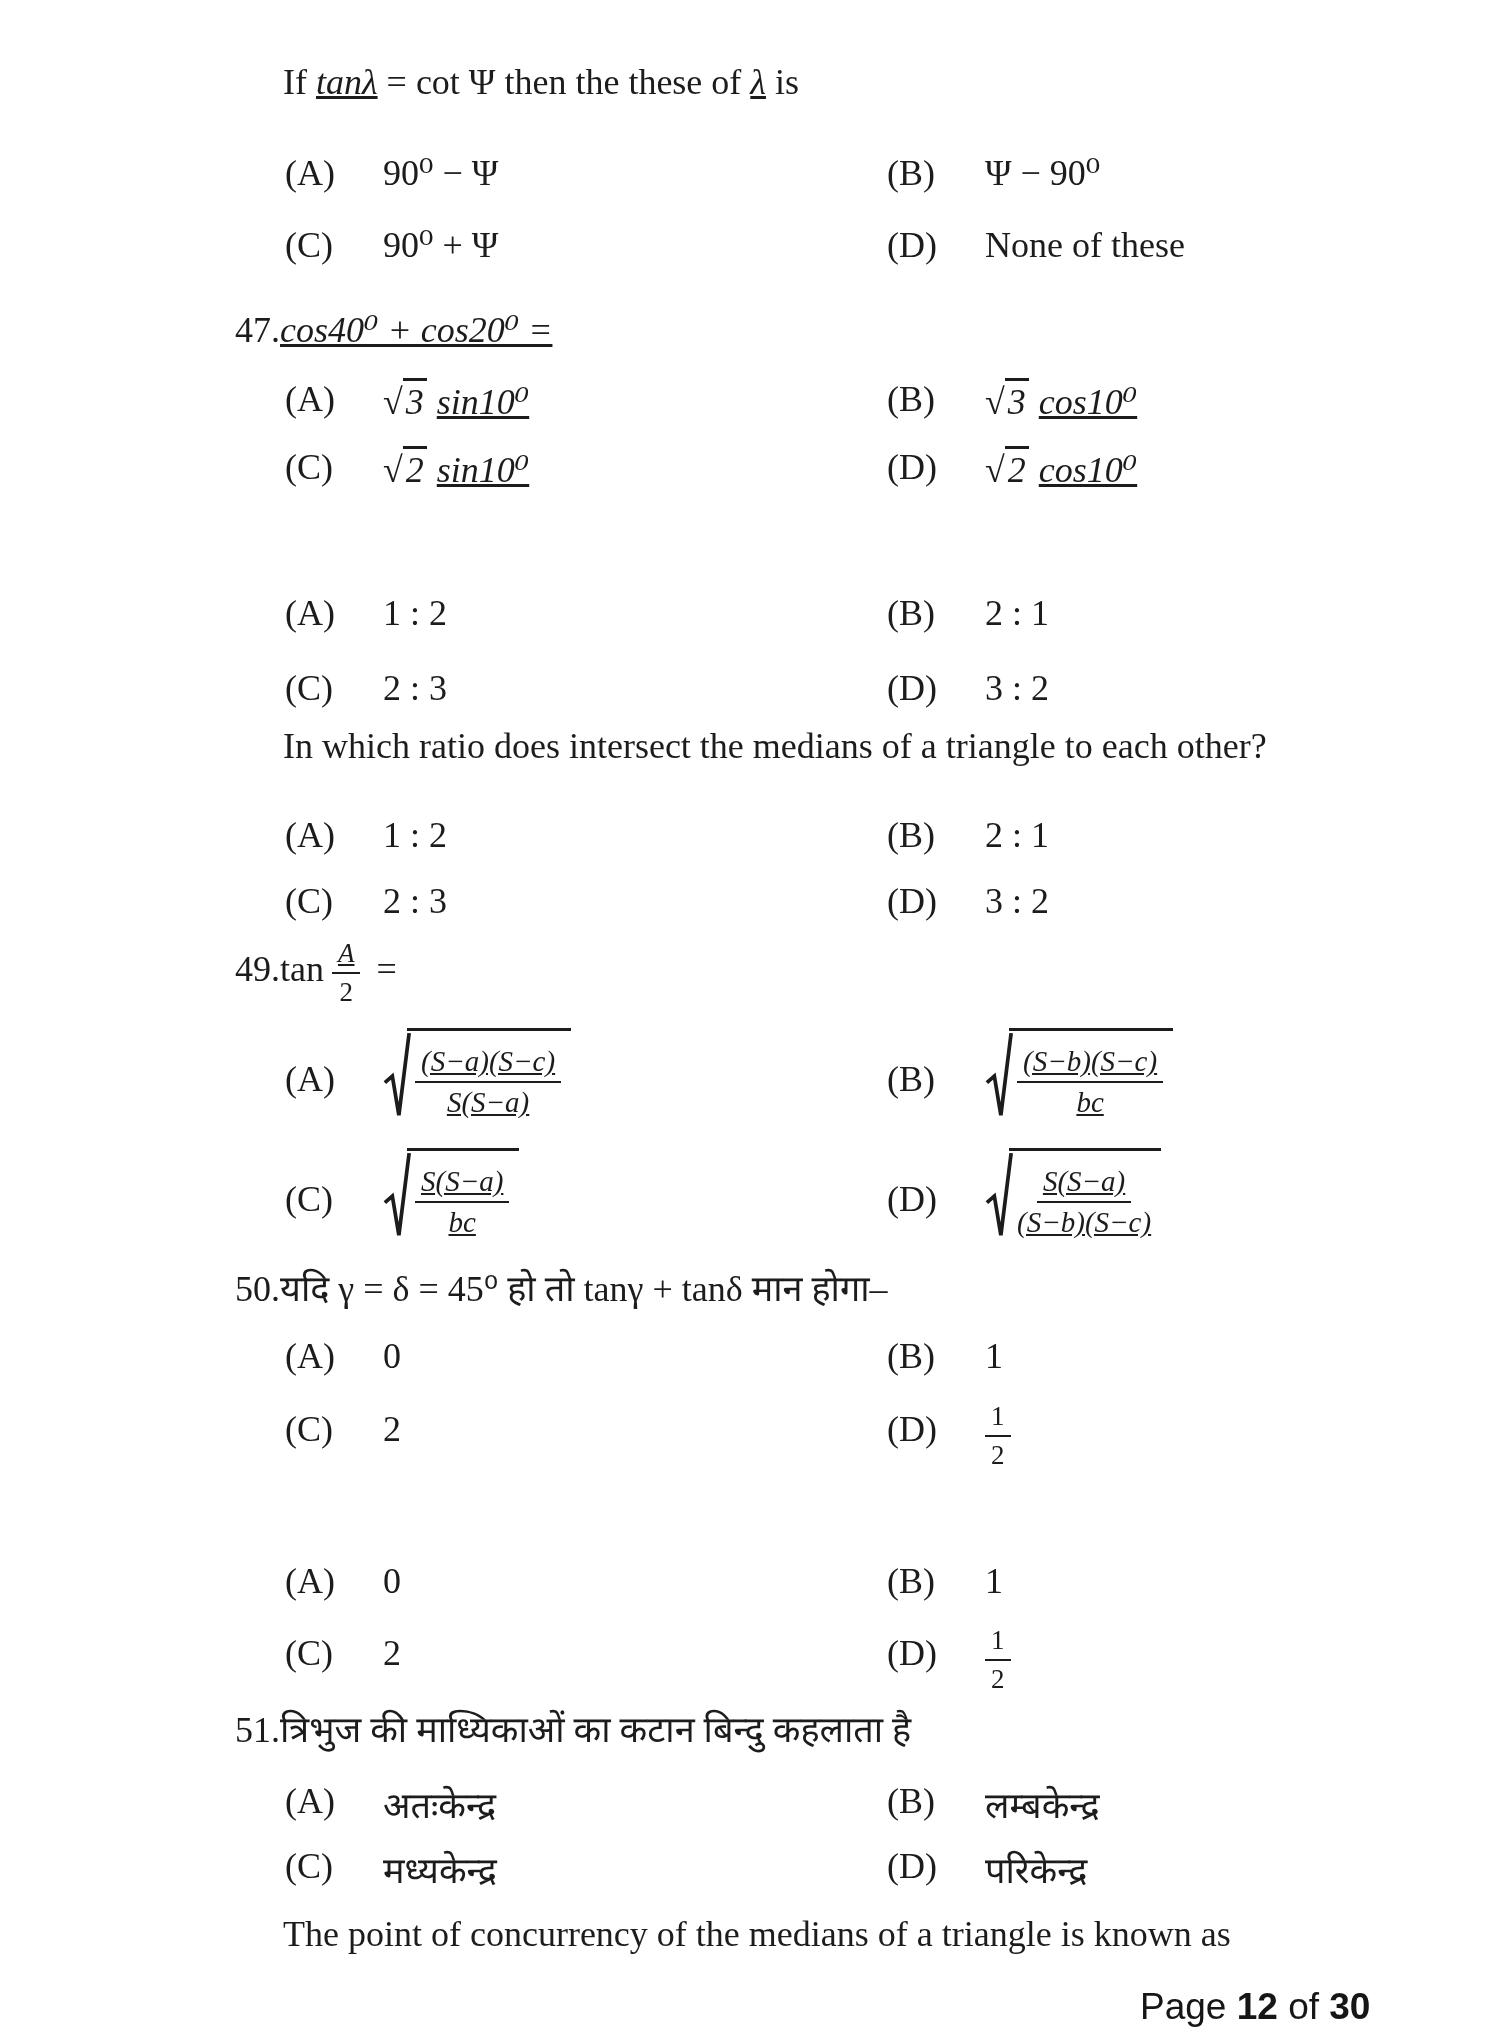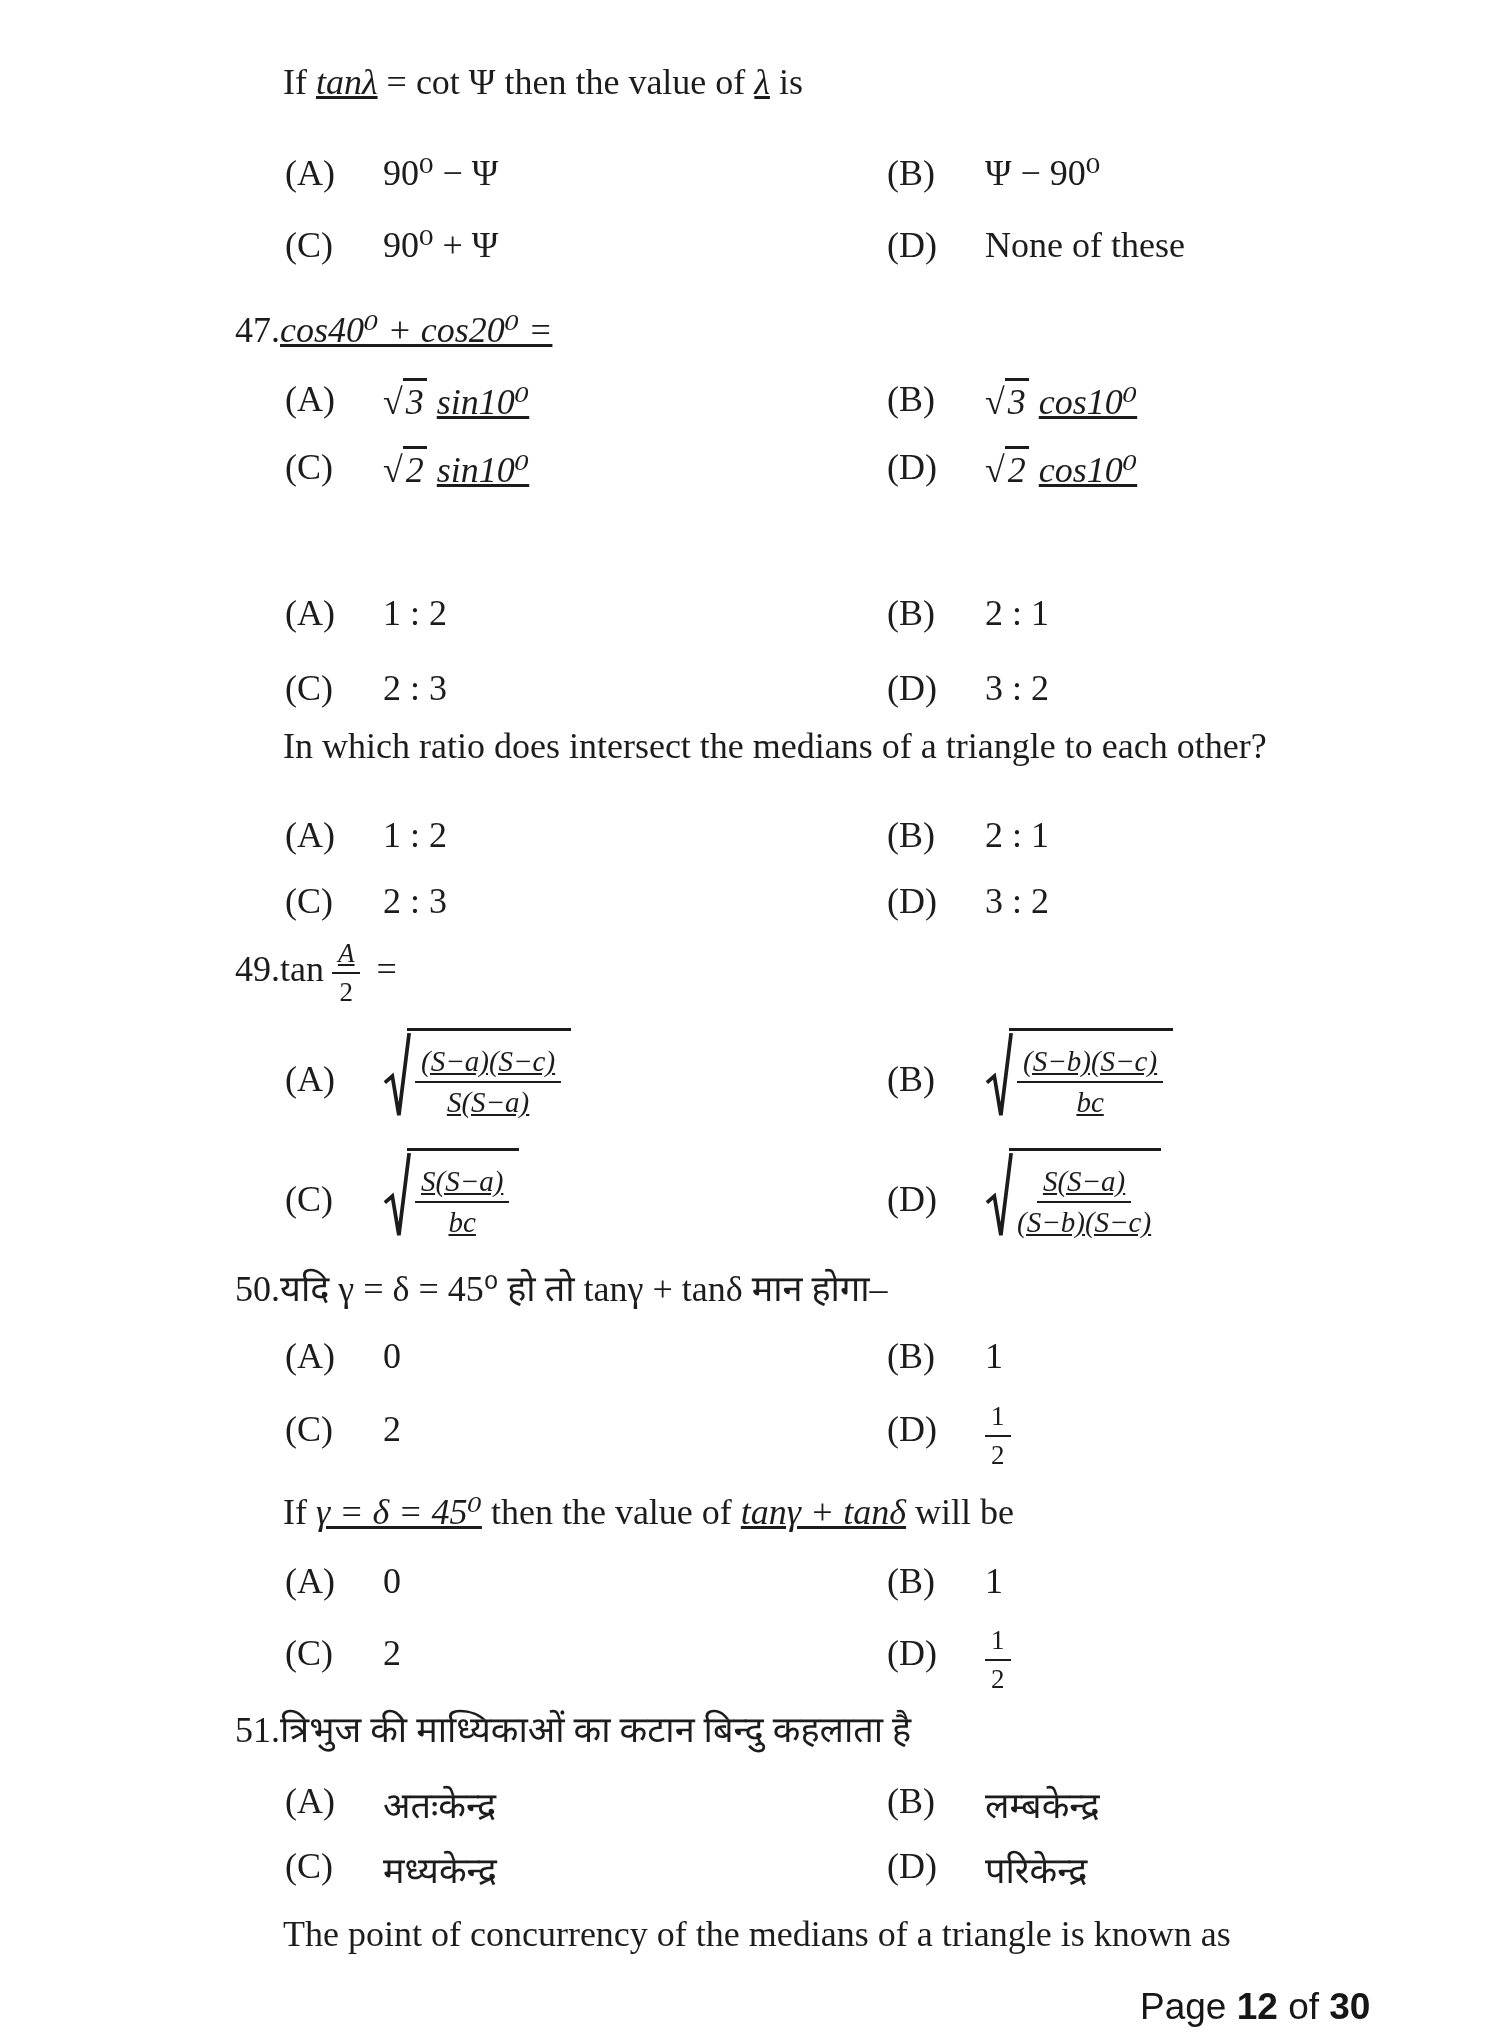--- a/index.html
+++ b/index.html
@@ -43,21 +43,21 @@
     font-family:"Liberation Sans","DejaVu Sans",sans-serif;
     font-size:37px;color:#161616;
   }
   .footer b{font-weight:700;}
 </style>
 </head>
 <body>
 
 <div class="page">
 
-  <div class="line" style="top:60px;left:283px"><span>If </span><span class="it">tanλ</span><span> = cot Ψ then the value of </span><span class="it">λ</span><span> is</span></div>
+  <div class="line" style="top:60px;left:283px"><span>If </span><span class="it">tanλ</span><span> = cot Ψ then the these of </span><span class="it">λ</span><span> is</span></div>
 
   <div class="row" style="top:152px">
     <span class="lA">(A)</span>
     <span class="vA">90⁰ − Ψ</span>
     <span class="lB">(B)</span>
     <span class="vB">Ψ − 90⁰</span>
   </div>
   <div class="row" style="top:224px">
     <span class="lA">(C)</span>
     <span class="vA">90⁰ + Ψ</span>
@@ -190,21 +190,20 @@
   <div class="row" style="top:1392px">
     <span class="lA" style="top:16px">(C)</span>
     <span class="vA" style="top:16px">2</span>
     <span class="lB" style="top:16px">(D)</span>
     <span class="vB"><span class="frac small">
           <span class="fnum">1</span>
           <span class="fden">2</span>
         </span></span>
   </div>
 
-  <div class="line" style="top:1490px;left:283px"><span>If </span><span class="it">γ = δ = 45⁰</span><span> then the value of </span><span class="it">tanγ + tanδ</span><span> will be</span></div>
 
   <div class="row" style="top:1560px">
     <span class="lA">(A)</span>
     <span class="vA">0</span>
     <span class="lB">(B)</span>
     <span class="vB">1</span>
   </div>
   <div class="row" style="top:1616px">
     <span class="lA" style="top:16px">(C)</span>
     <span class="vA" style="top:16px">2</span>

